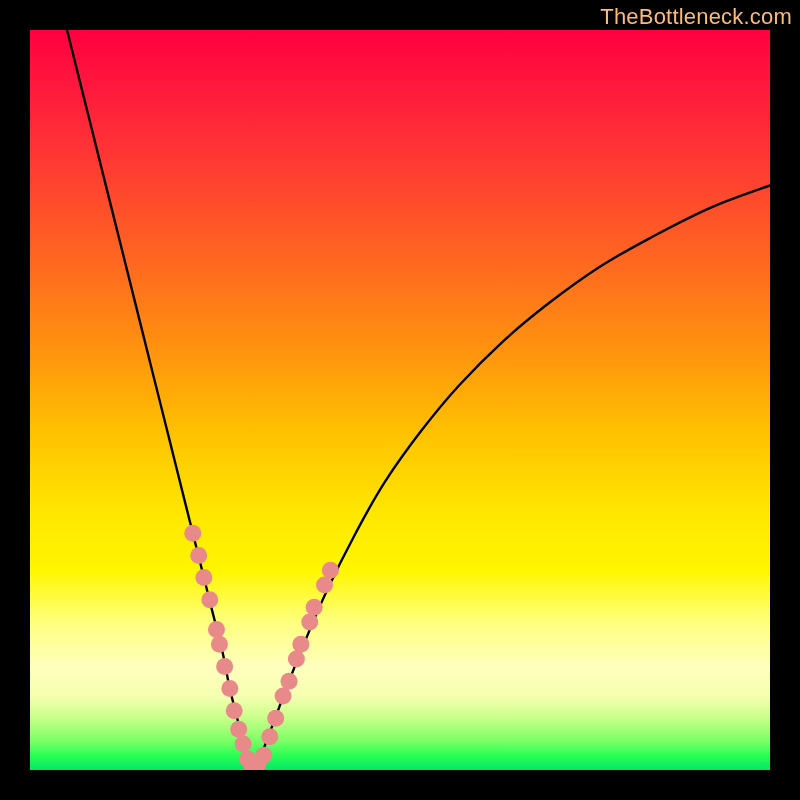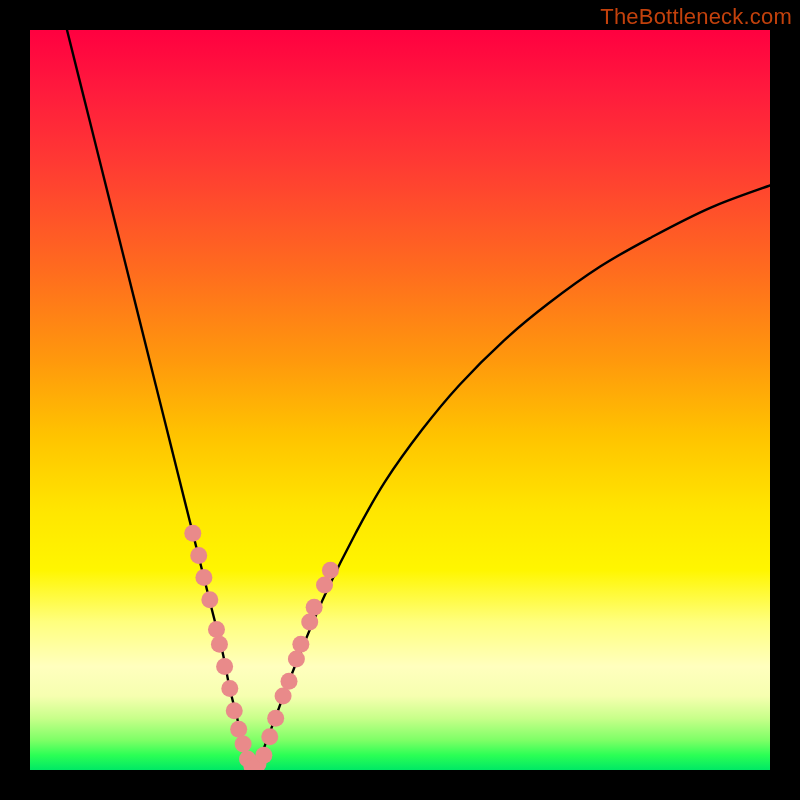--- a/index.html
+++ b/index.html
@@ -38,21 +38,21 @@
       #c8ff8a 93%,
       #7dff66 96%,
       #2bff55 98%,
       #00e865 100%
     );
   }
   .watermark {
     position: absolute;
     top: 4px;
     right: 8px;
-    color: #c2410c;
+    color: #fdba74;
     font-size: 22px;
     font-weight: 500;
     letter-spacing: 0.2px;
     z-index: 5;
     user-select: none;
   }
   svg.curve {
     position: absolute;
     inset: 0;
     width: 740px;

